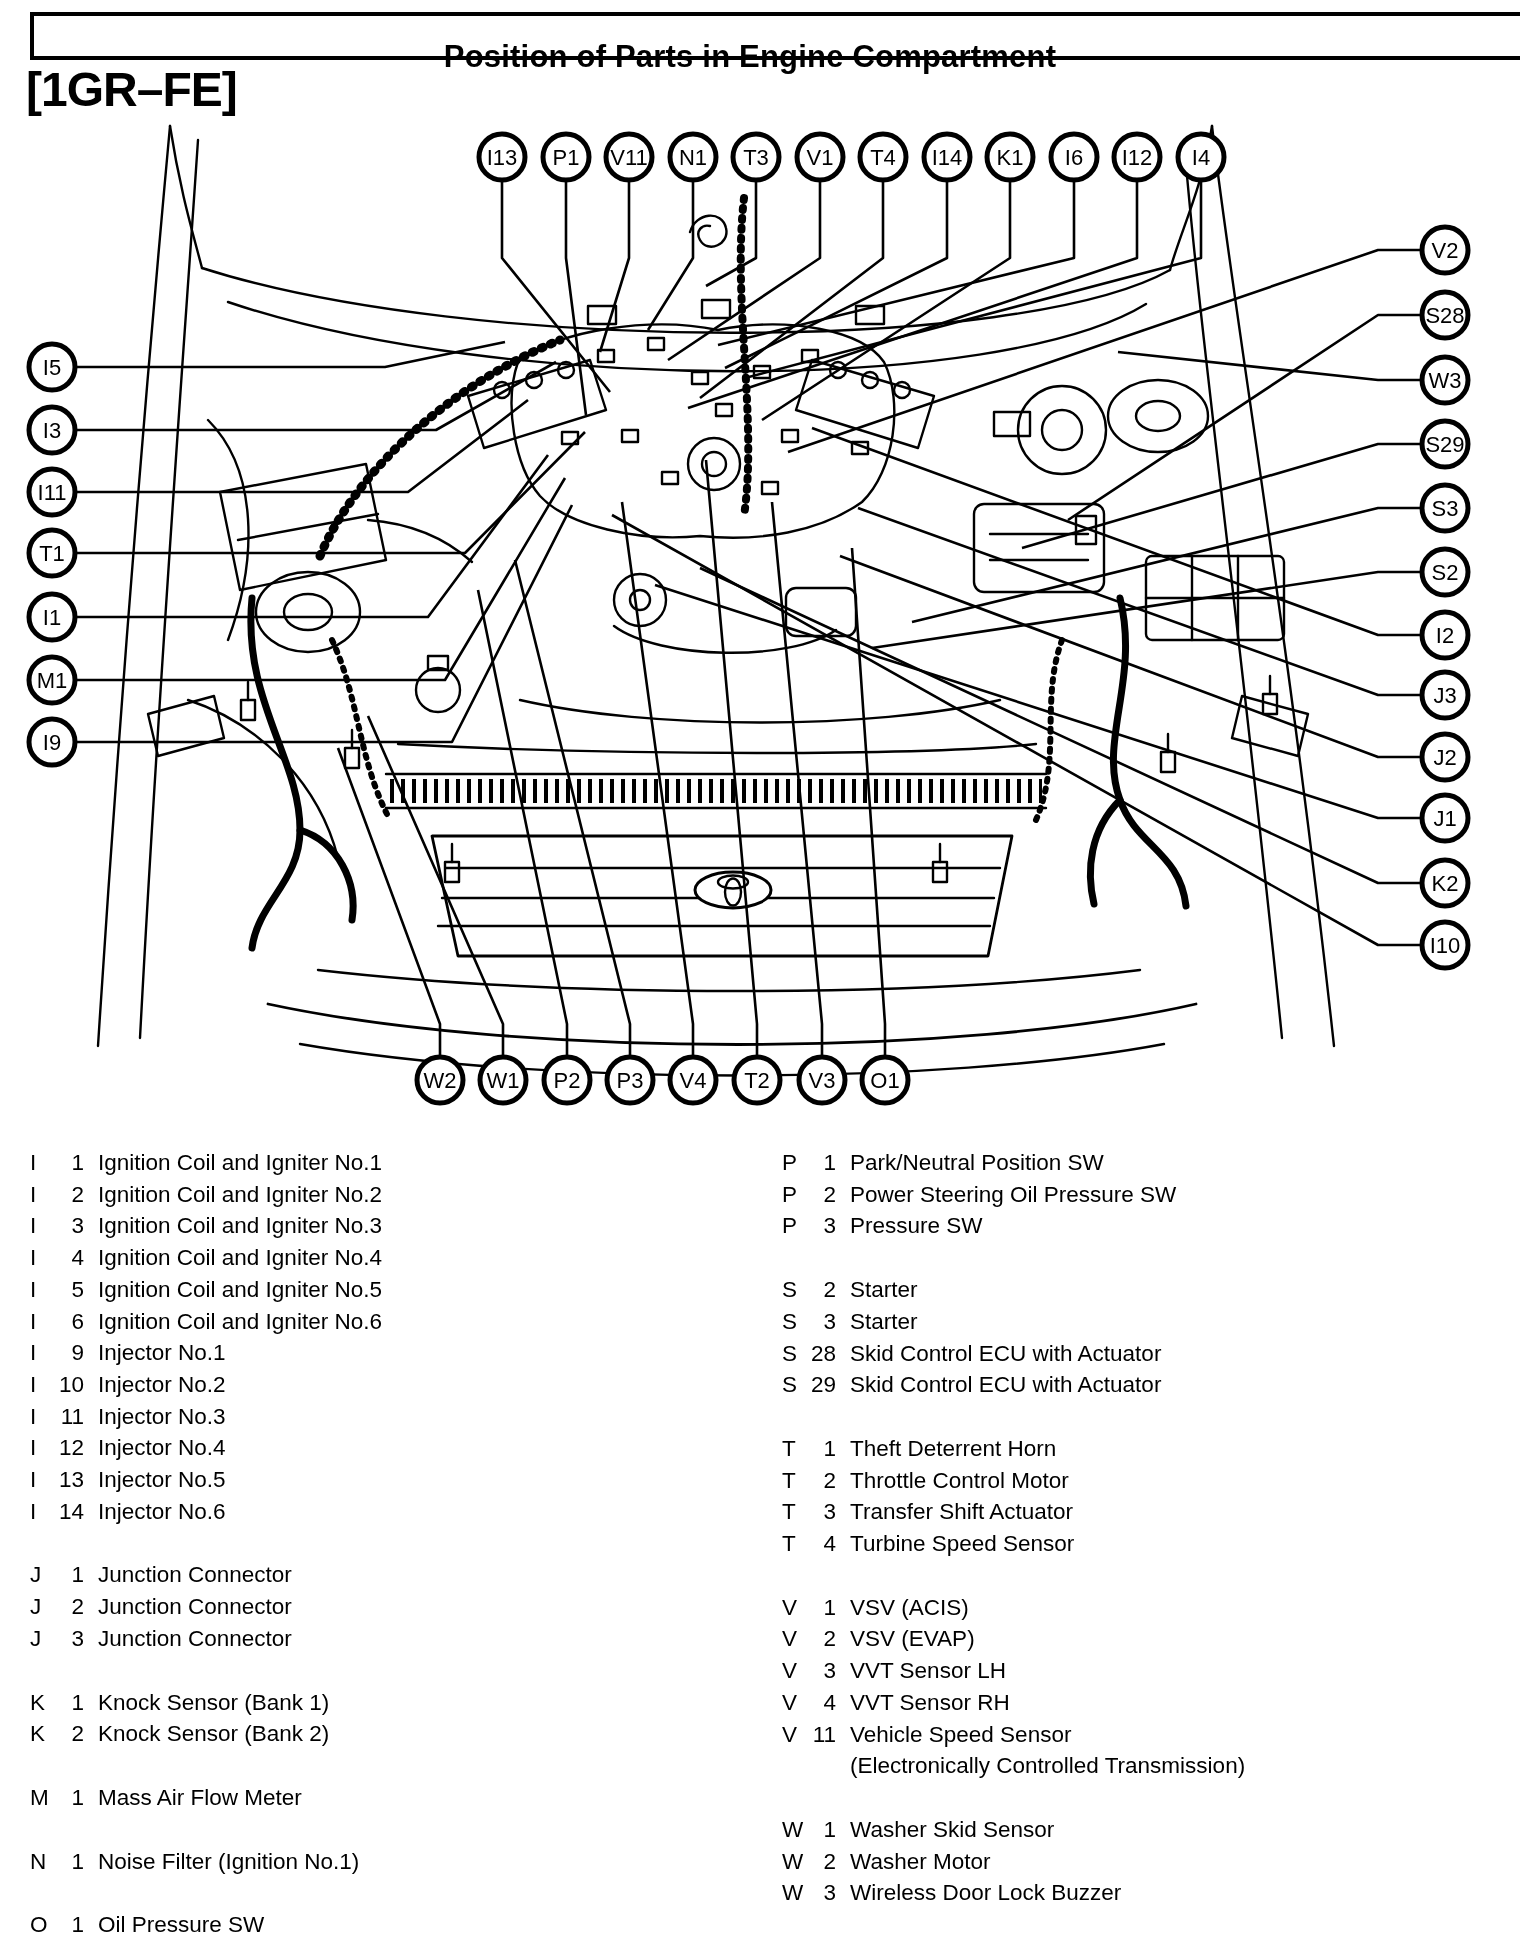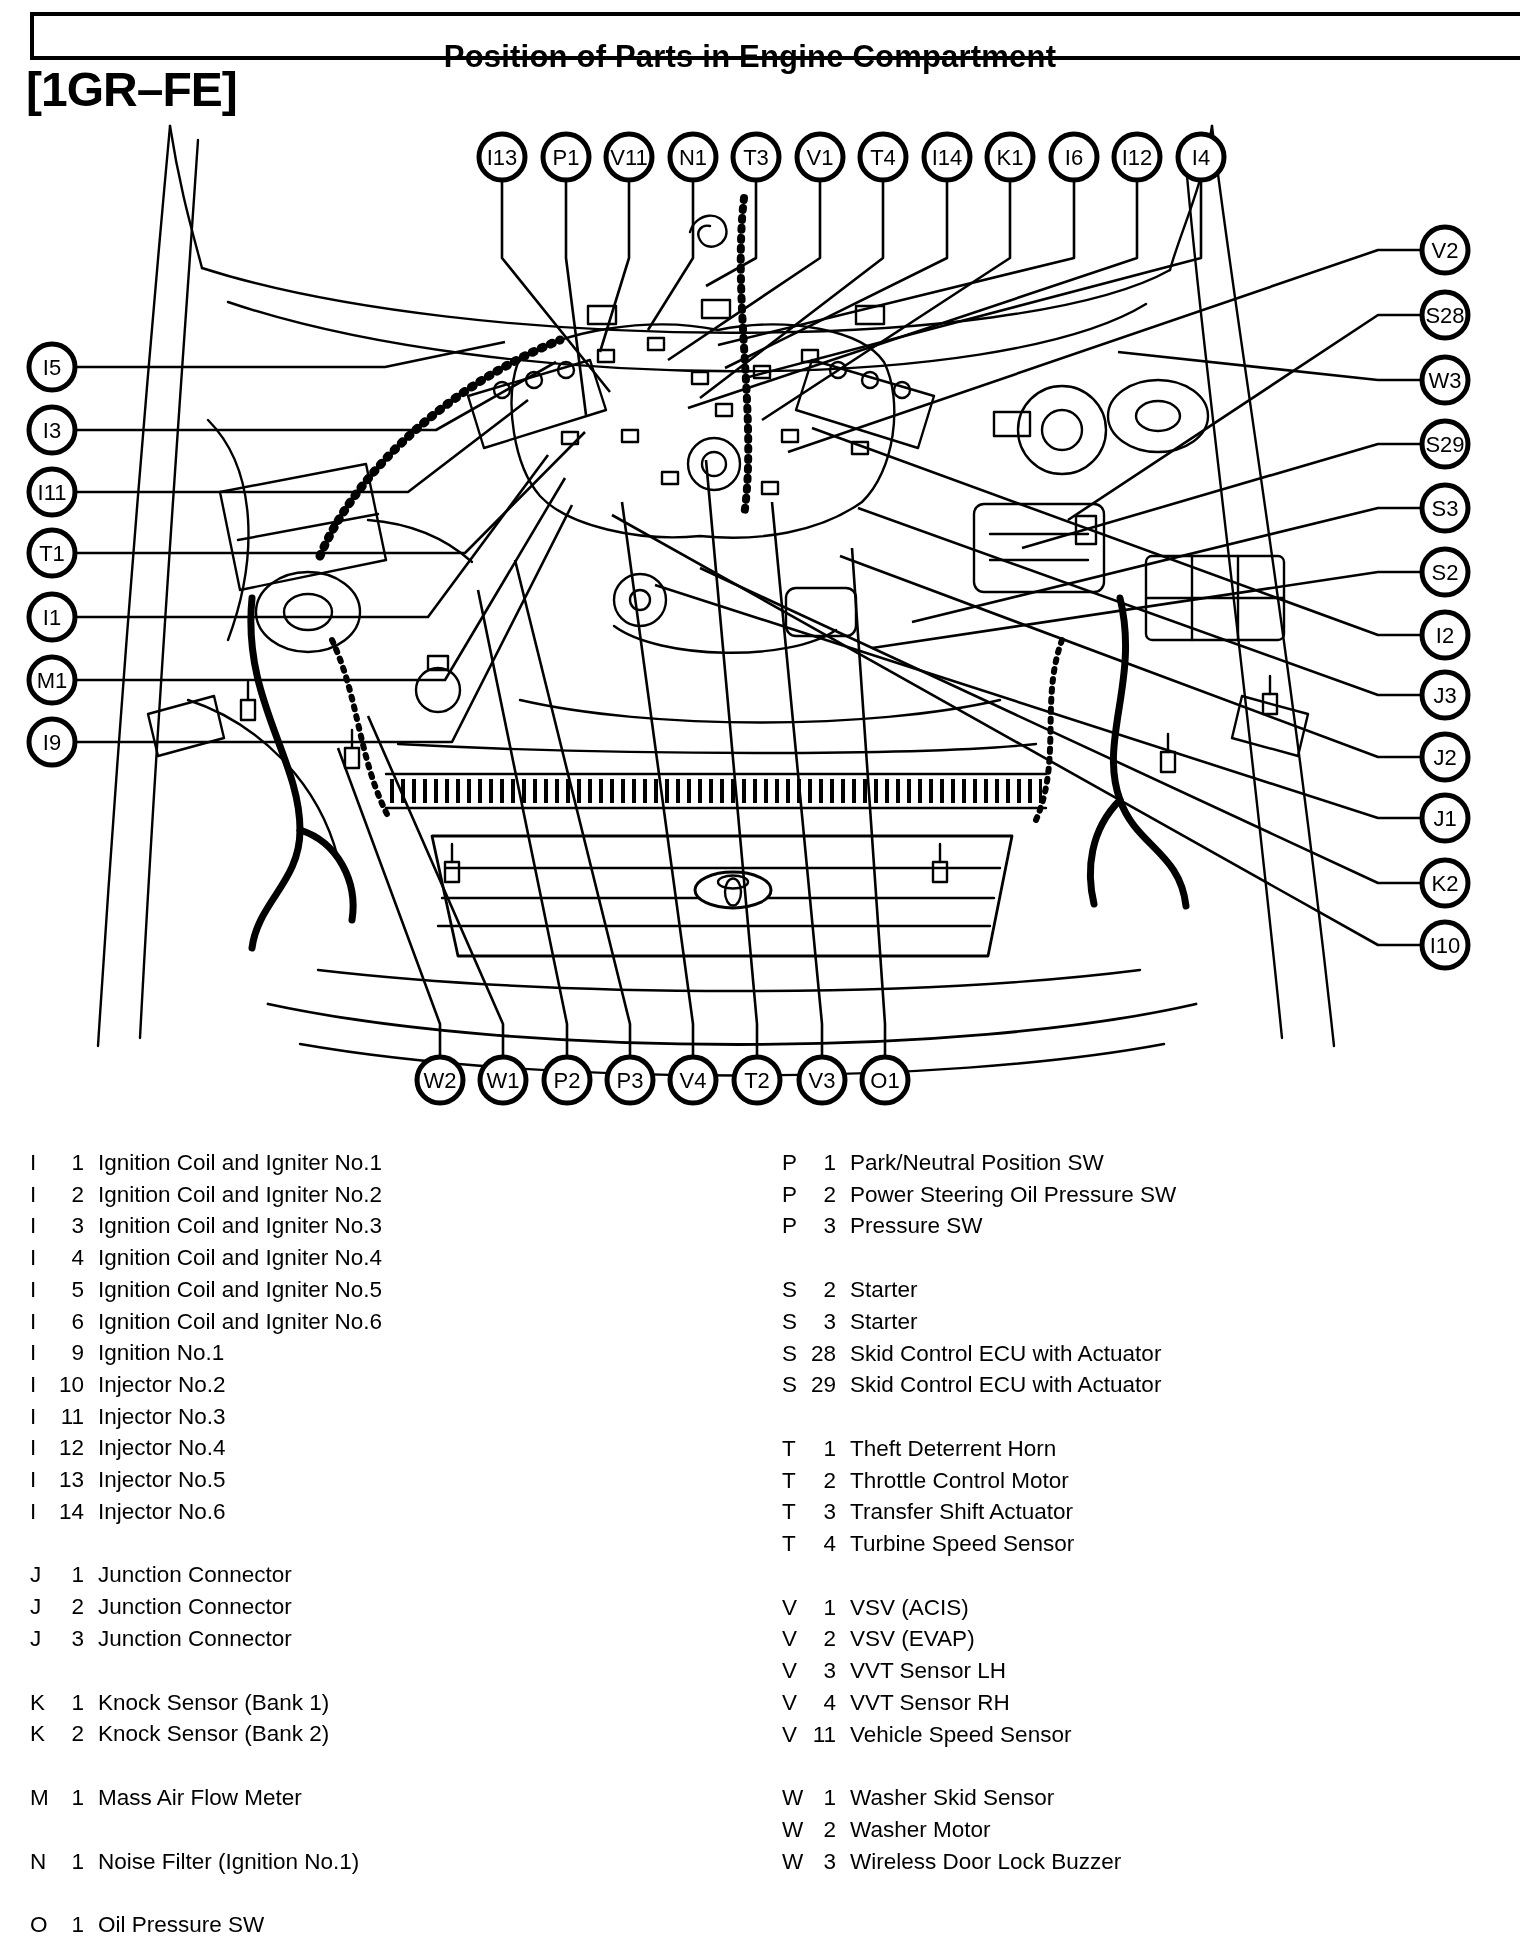--- a/index.html
+++ b/index.html
@@ -390,21 +390,21 @@
         <div class="legend-row">
           <span class="lt">I</span>
           <span class="num">6</span>
           <span></span>
           <span class="desc">Ignition Coil and Igniter No.6</span>
         </div>
         <div class="legend-row">
           <span class="lt">I</span>
           <span class="num">9</span>
           <span></span>
-          <span class="desc">Ignition No.1</span>
+          <span class="desc">Injector No.1</span>
         </div>
         <div class="legend-row">
           <span class="lt">I</span>
           <span class="num">10</span>
           <span></span>
           <span class="desc">Injector No.2</span>
         </div>
         <div class="legend-row">
           <span class="lt">I</span>
           <span class="num">11</span>
@@ -586,20 +586,26 @@
           <span class="num">4</span>
           <span></span>
           <span class="desc">VVT Sensor RH</span>
         </div>
         <div class="legend-row">
           <span class="lt">V</span>
           <span class="num">11</span>
           <span></span>
           <span class="desc">Vehicle Speed Sensor</span>
         </div>
+        <div class="legend-row">
+          <span class="lt"></span>
+          <span class="num"></span>
+          <span></span>
+          <span class="desc">(Electronically Controlled Transmission)</span>
+        </div>
       </div>
       <div class="legend-group">
         <div class="legend-row">
           <span class="lt">W</span>
           <span class="num">1</span>
           <span></span>
           <span class="desc">Washer Skid Sensor</span>
         </div>
         <div class="legend-row">
           <span class="lt">W</span>

